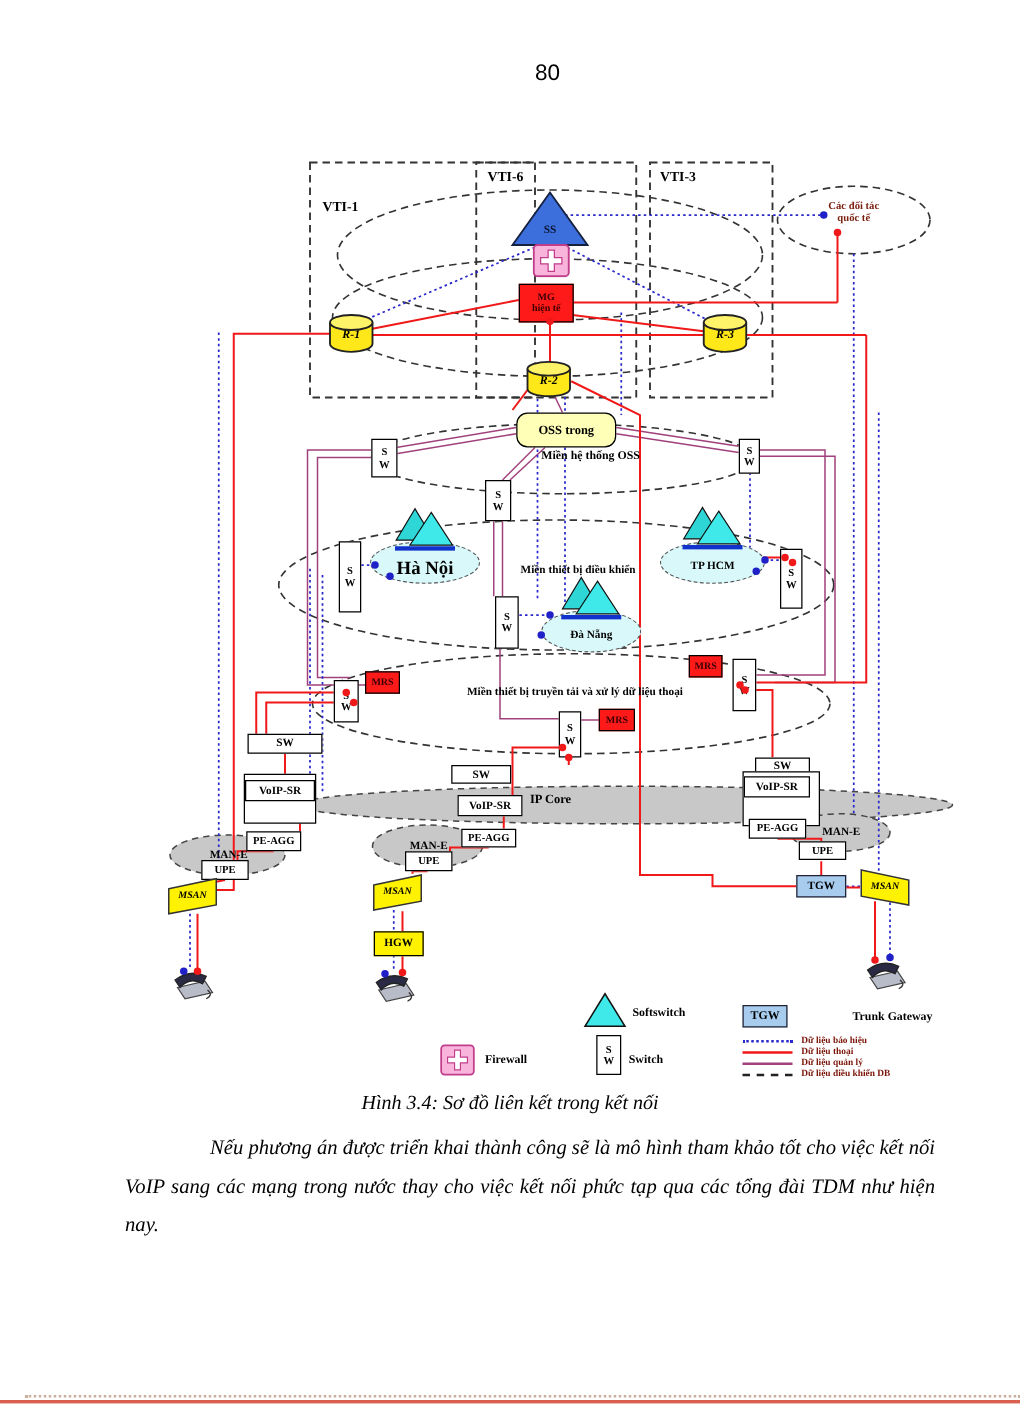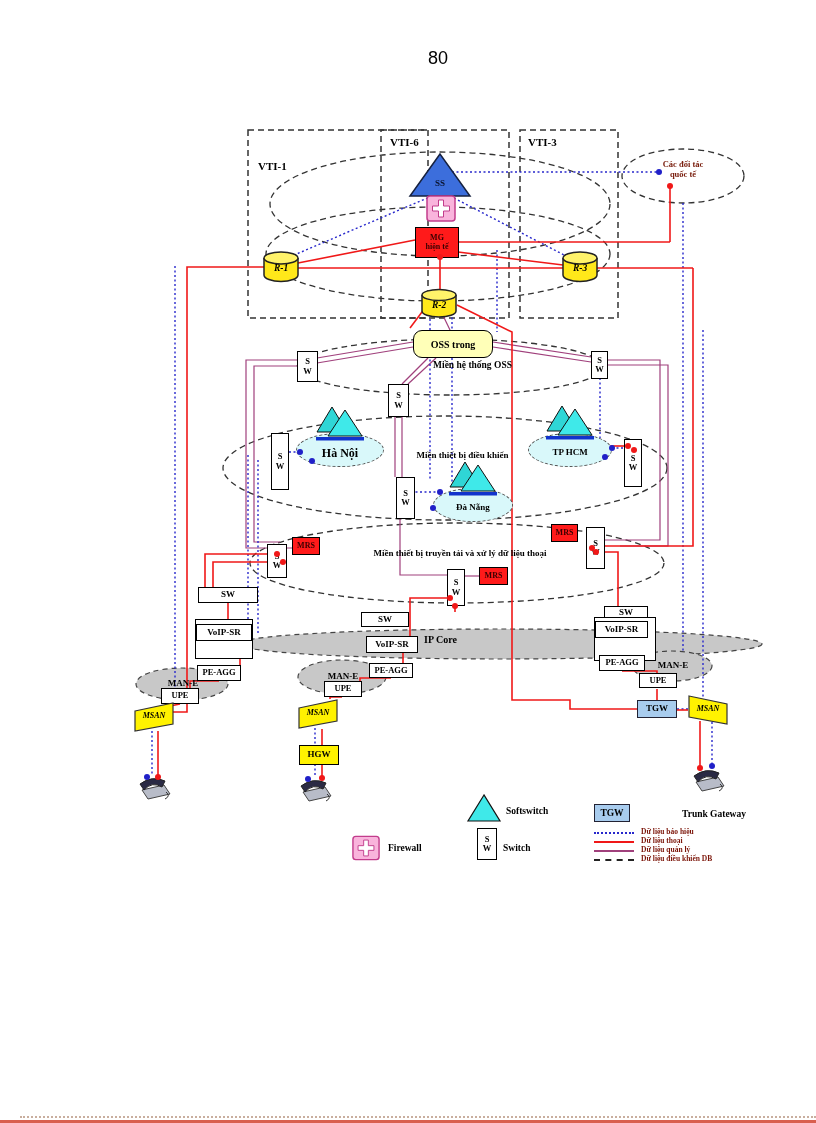--- a/index.html
+++ b/index.html
@@ -220,21 +220,21 @@
     </svg>
   </div>
   <div class="abs" style="left:445px;top:459px;width:56px;height:38px;">
     <svg width="56" height="38">
       <polygon points="20,3 5,28 35,28" fill="#2FD6D6" stroke="#111" stroke-width="1"></polygon>
       <polygon points="33,6 16,32 50,32" fill="#3FE9E9" stroke="#111" stroke-width="1"></polygon>
       <rect x="4" y="33" width="48" height="3.5" fill="#1133CC"></rect>
     </svg>
   </div>
 
-  <div class="lbl" style="left:296px;top:447px;width:88px;font-size:12px;">Hà Nội</div>
+  <div class="lbl" style="left:296px;top:447px;width:88px;font-size:15px;">Hà Nội</div>
   <div class="lbl" style="left:528px;top:447px;width:84px;font-size:9px;">TP HCM</div>
   <div class="lbl" style="left:433px;top:502px;width:80px;font-size:9px;">Đà Nẵng</div>
 
   <div class="lbl" style="left:400px;top:450px;width:125px;font-size:9px;">Miền thiết bị điều khiển</div>
   <div class="lbl" style="left:350px;top:548px;width:220px;font-size:9px;">Miền thiết bị truyền tải và xử lý dữ liệu thoại</div>
 
   <div class="box redbox" style="left:292px;top:537px;width:28px;height:18px;">MRS</div>
   <div class="box redbox" style="left:479px;top:567px;width:29px;height:18px;">MRS</div>
   <div class="box redbox" style="left:551px;top:524px;width:27px;height:18px;">MRS</div>
 
@@ -361,17 +361,19 @@
   <div class="legend-swatch" style="left: 594px; top: 832px; border-top-style: dotted; border-top-color: rgb(40, 40, 204);"></div>
   <div class="legend-swatch" style="left: 594px; top: 841px; border-top-style: solid; border-top-color: rgb(240, 24, 24);"></div>
   <div class="legend-swatch" style="left: 594px; top: 850px; border-top-style: solid; border-top-color: rgb(160, 64, 124);"></div>
   <div class="legend-swatch" style="left: 594px; top: 859px; border-top-style: dashed; border-top-color: rgb(34, 34, 34);"></div>
 
   <div class="lbl" style="left:641px;top:828px;width:130px;font-size:7.5px;text-align:left;color:#7B1408;">Dữ liệu báo hiệu</div>
   <div class="lbl" style="left:641px;top:837px;width:130px;font-size:7.5px;text-align:left;color:#7B1408;">Dữ liệu thoại</div>
   <div class="lbl" style="left:641px;top:846px;width:130px;font-size:7.5px;text-align:left;color:#7B1408;">Dữ liệu quản lý</div>
   <div class="lbl" style="left:641px;top:855px;width:140px;font-size:7.5px;text-align:left;color:#7B1408;">Dữ liệu điều khiển DB</div>
 
+  <div class="caption" style="top:874px;">Hình 3.4: Sơ đồ liên kết trong kết nối</div>
+  <div class="para" style="left:100px;top:902px;width:648px;">Nếu phương án được triển khai thành công sẽ là mô hình tham khảo tốt cho việc kết nối VoIP sang các mạng trong nước thay cho việc kết nối phức tạp qua các tổng đài TDM như hiện nay.</div>
 
   <div class="pagefoot-dotted" style="left:20px;top:1116px;width:796px;"></div>
   <div class="pagefoot-red" style="left:0;top:1120px;width:816px;height:3px;"></div>
 
 </div>
 
 </body></html>

